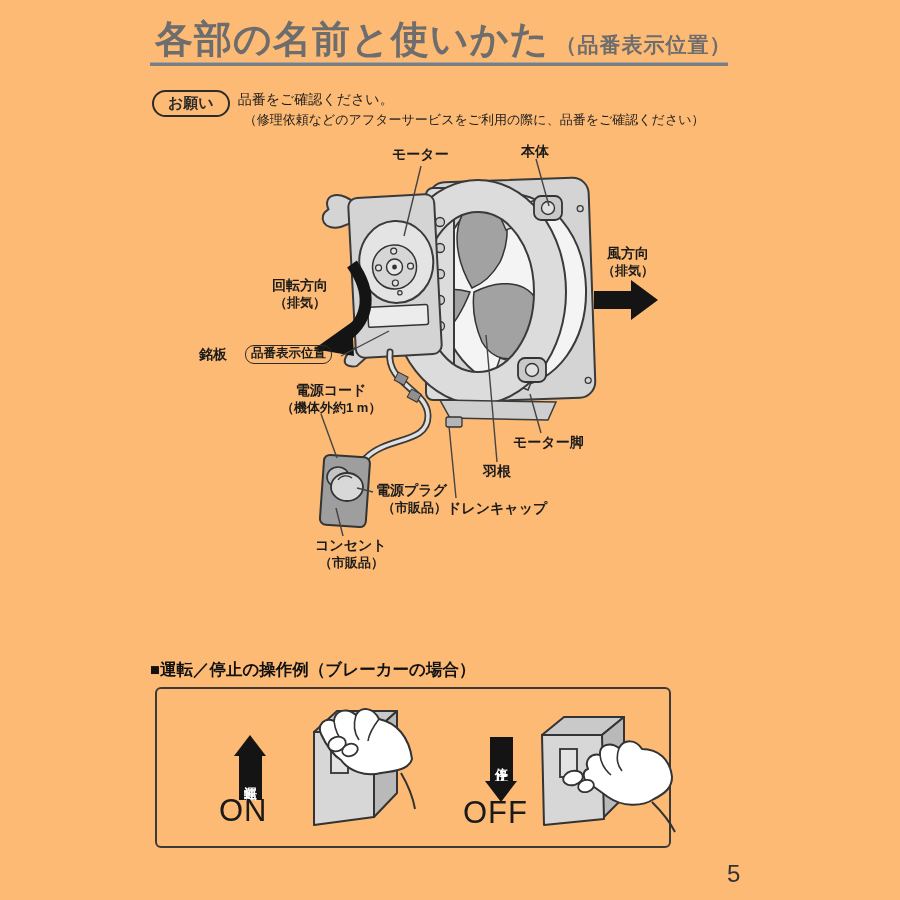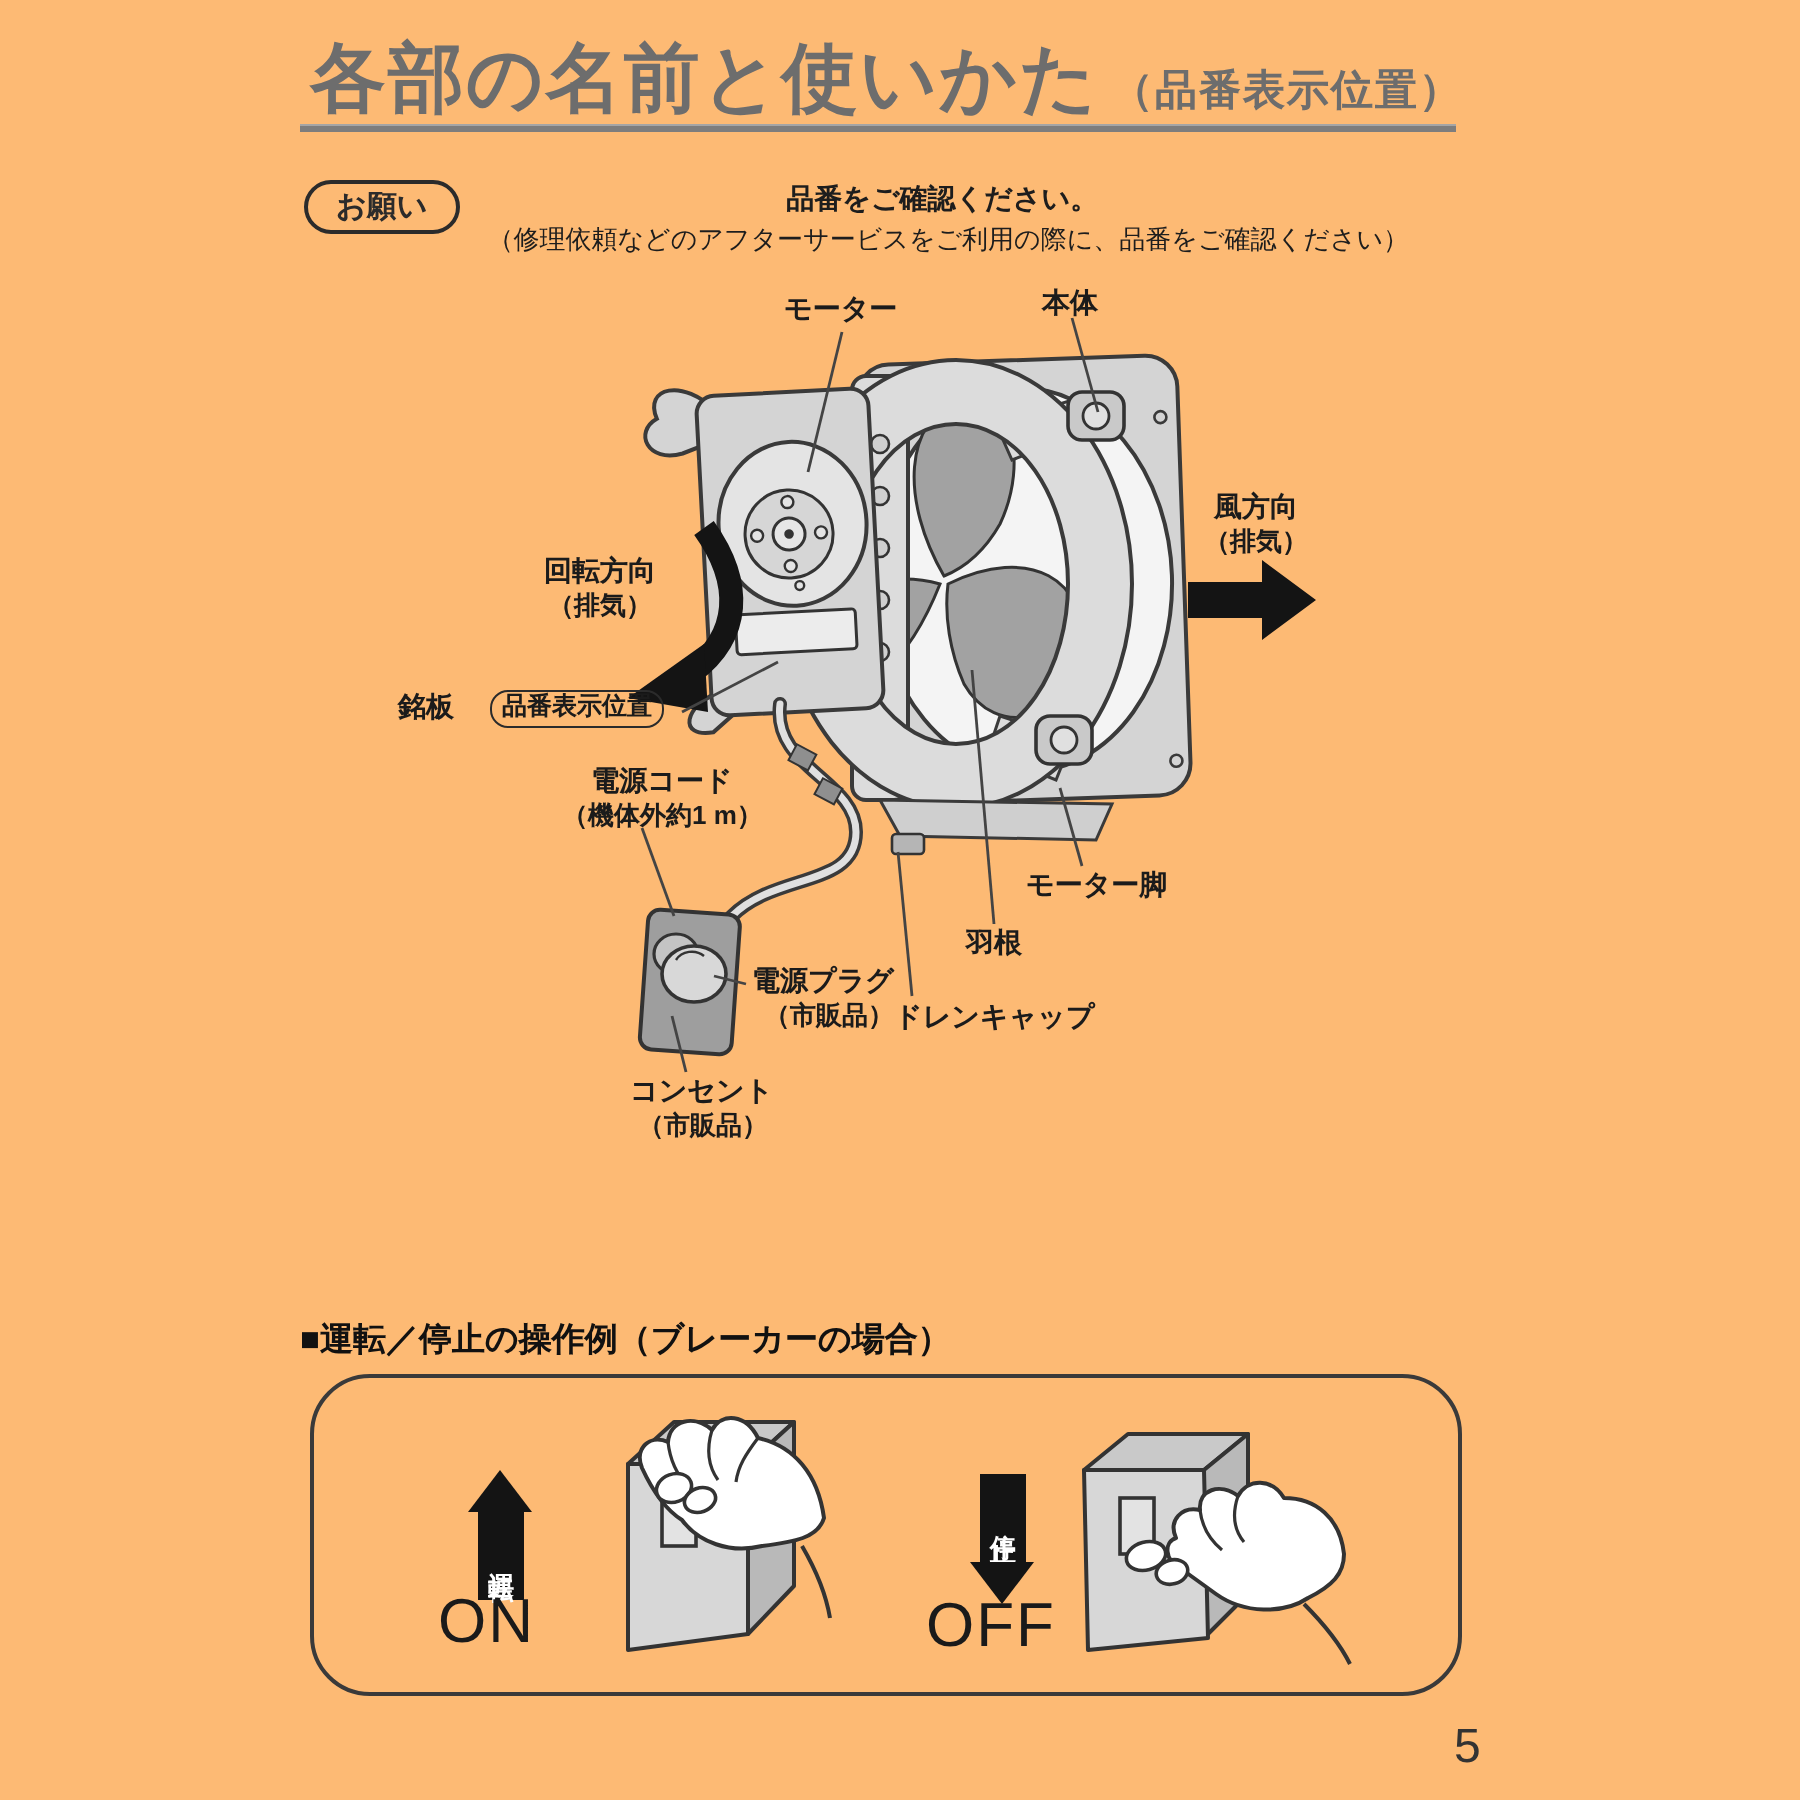--- a/index.html
+++ b/index.html
@@ -13,38 +13,38 @@
   .title { position:absolute; left:155px; top:14px; font-size:38px; font-weight:bold;
            color:#6d6d6d; letter-spacing:1px; white-space:nowrap; }
   .title-suffix { font-size:21px; font-weight:bold; color:#6d6d6d; margin-left:6px; }
   .title-rule { position:absolute; left:150px; top:62px; width:578px; height:4px;
                 background:#7d7d7d; border-top:1px solid #a5a5a5; }
   
   .notice { position:absolute; left:152px; top:90px; display:flex; align-items:flex-start; }
   .notice-badge { border:2px solid #2b2b2b; border-radius:15px; padding:2px 14px;
                   font-size:15px; font-weight:bold; color:#2b2b2b; white-space:nowrap; }
   .notice-text { margin-left:8px; padding-top:1px; }
-  .notice-heading { font-size:14px; font-weight:bold; color:#1d1d1d;text-align:center; }
+  .notice-heading { font-size:14px; font-weight:normal; color:#1d1d1d; }
   .notice-detail { font-size:13px; color:#1d1d1d; margin-top:2px; padding-left:6px; }
   
   .dlabel { position:absolute; font-size:14px; font-weight:bold; color:#1b1b1b;
             white-space:nowrap; line-height:1.25; }
   .dlabel .l2 { display:block; font-size:13px; }
   .center { text-align:center; }
-  .nameplate-row { display:flex; align-items:flex-end;font-family:Liberation Serif, serif; }
+  .nameplate-row { display:flex; align-items:flex-end; }
   .model-box { border:1.5px solid #2b2b2b; border-radius:9px; padding:0 5px 1px 5px;
                font-size:12.5px; margin-left:18px; }
   .note { position:absolute; left:477px; top:587px; font-size:13.5px; font-weight:600;
           color:#2c2c2c; line-height:1.55; }
   .note .l2 { display:block; padding-left:14px; }
   
   .op-heading { position:absolute; left:150px; top:659px; font-size:16.5px; font-weight:bold;
                 color:#111; }
-  .op-box { position:absolute; left:155px; top:687px; width:576px; height:161px;
-            border:2.5px solid #3a3a3a; border-radius:30px; }
+  .op-box { position:absolute; left:155px; top:687px; width:516px; height:161px;
+            border:2.5px solid #3a3a3a; border-radius:6px; }
   .varrow { position:absolute; display:flex; flex-direction:column; align-items:center; }
   .tri-up { width:0; height:0; border-left:16px solid transparent; border-right:16px solid transparent;
             border-bottom:21px solid #141414; }
   .tri-down { width:0; height:0; border-left:16px solid transparent; border-right:16px solid transparent;
               border-top:21px solid #141414; }
   .varrow-shaft { width:23px; height:44px; background:#141414; color:#fff;
                   display:flex; align-items:center; justify-content:center;
                   writing-mode:vertical-rl; text-orientation:upright;
                   font-size:13px; font-weight:bold; letter-spacing:2px; }
   .onoff { position:absolute; font-size:31px; font-weight:500; color:#1a1a1a; letter-spacing:1px; }

